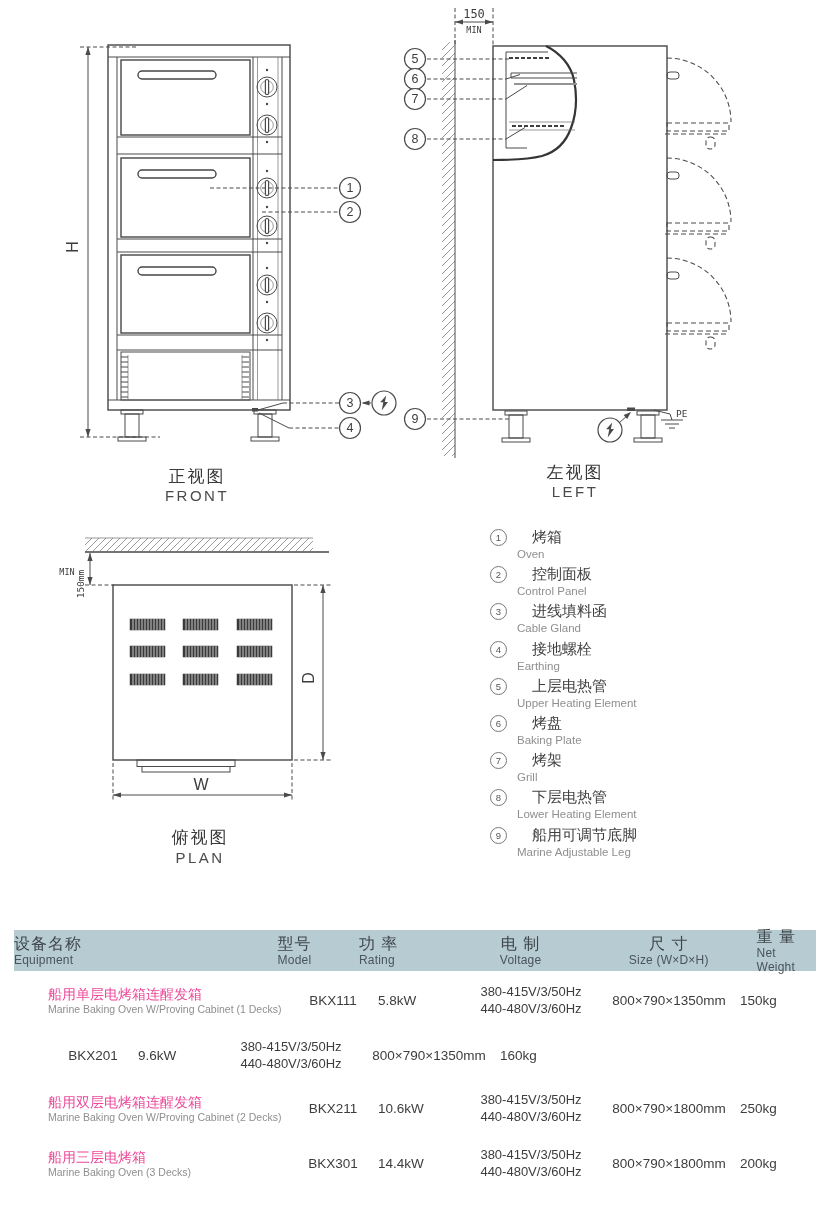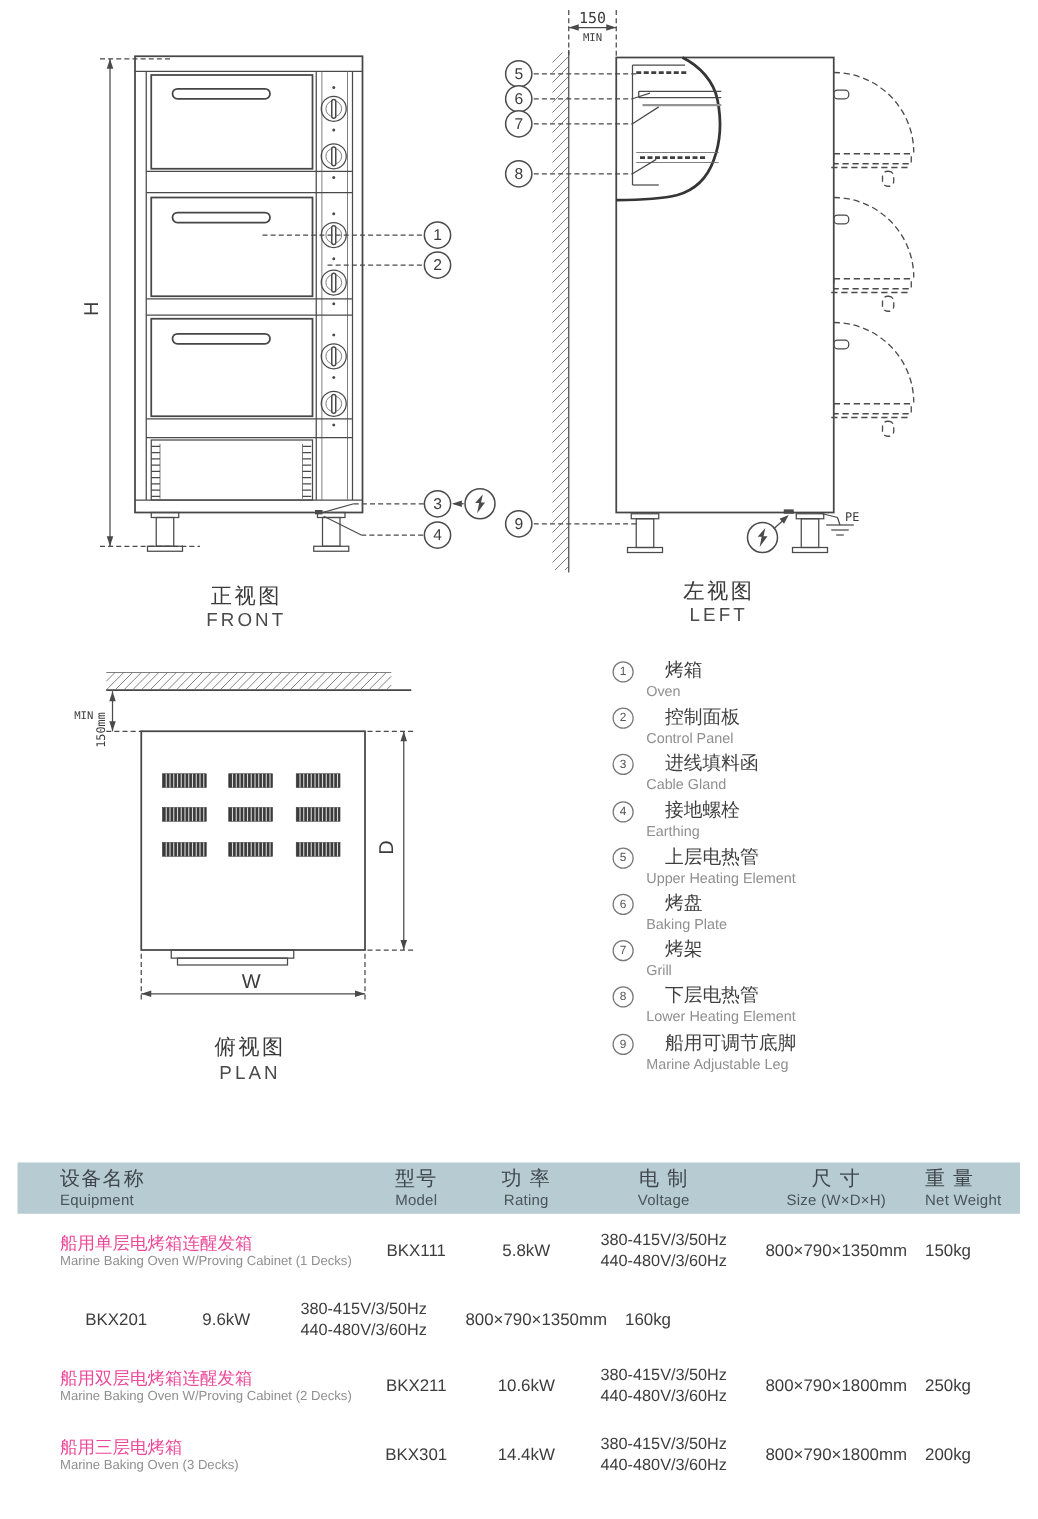--- a/index.html
+++ b/index.html
@@ -25,27 +25,27 @@
   .petxt{font:9.5px "DejaVu Sans Mono",monospace;fill:#3c3c3c}
 
   .legend{position:absolute;left:490px;top:528px;width:330px;}
   .legend-item{display:flex;gap:9px;height:37.2px;box-sizing:border-box;}
   .lnum{flex:0 0 auto;width:15px;height:15px;border:1px solid #787878;border-radius:50%;
         font-size:9.5px;line-height:15px;text-align:center;color:#555;margin-top:1px;}
   .lzh{font-size:15px;color:#3f3f3f;line-height:18px;margin-left:16px;}
   .len{font-size:11.5px;color:#8f8f8f;line-height:16px;padding-left:1px;}
 
   .thead{position:absolute;left:14px;top:930px;width:802px;height:41px;background:#b7cbd2;
-         display:flex;align-items:center;padding-left:34px;box-sizing:border-box;}
+         display:flex;align-items:center;box-sizing:border-box;gap:24px;}
   .trow{position:absolute;left:0;width:830px;height:52px;display:flex;align-items:center;
         padding-left:48px;box-sizing:border-box;}
   .row1{top:974px}.row2{top:1029px}.row3{top:1082px}.row4{top:1137px}
   .c-eq{width:240px;text-align:left}
   .c-model{width:90px;text-align:center}
-  .c-rating{width:86px;text-align:center}
+  .c-rating{width:86px;text-align:left}
   .c-voltage{width:134px;text-align:center}
   .c-size{width:142px;text-align:center}
   .c-weight{width:66px;}
   .h-zh{font-size:16px;color:#3e464b;line-height:19px;letter-spacing:1px}
   .h-en{font-size:12px;color:#49545b;line-height:14px;letter-spacing:.2px}
   .r-zh{font-size:14px;color:#ec4899;line-height:18px;}
   .r-en{font-size:10.5px;color:#8f8f8f;line-height:13px;}
   .r-val{font-size:13.5px;color:#3d3d3d;}
   .r-v{font-size:13px;color:#3d3d3d;line-height:17px;}
 </style>

